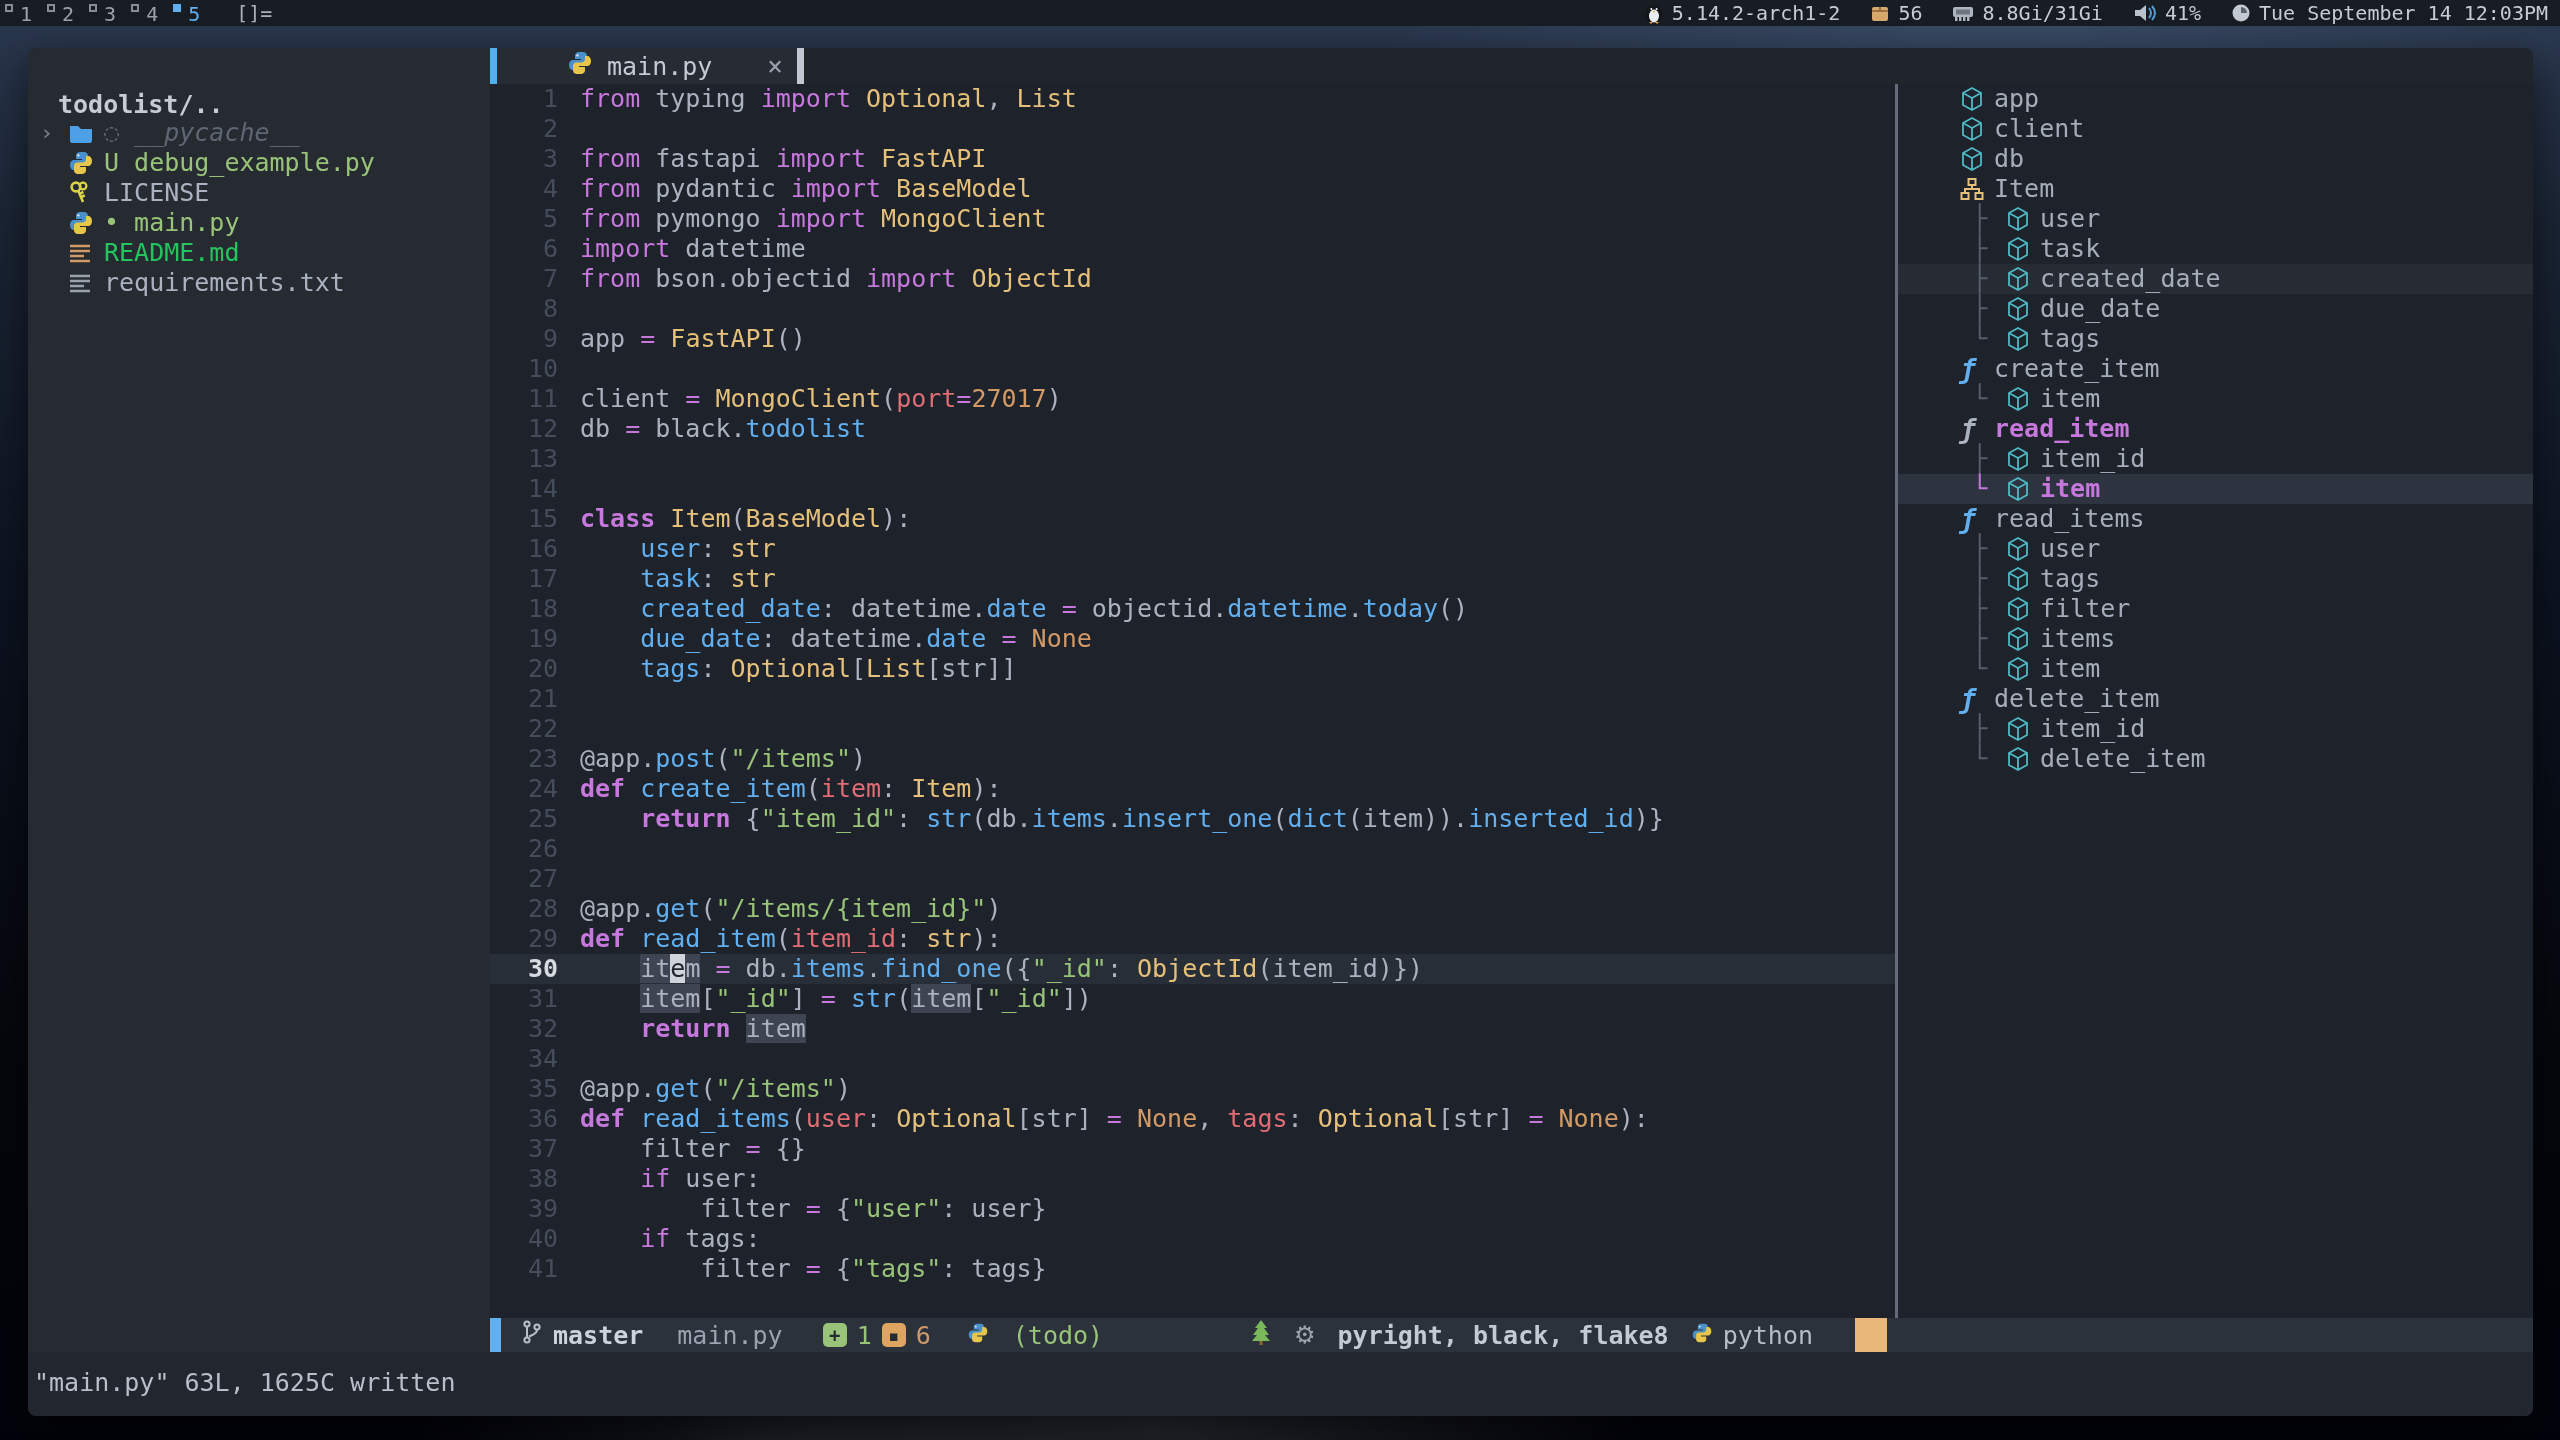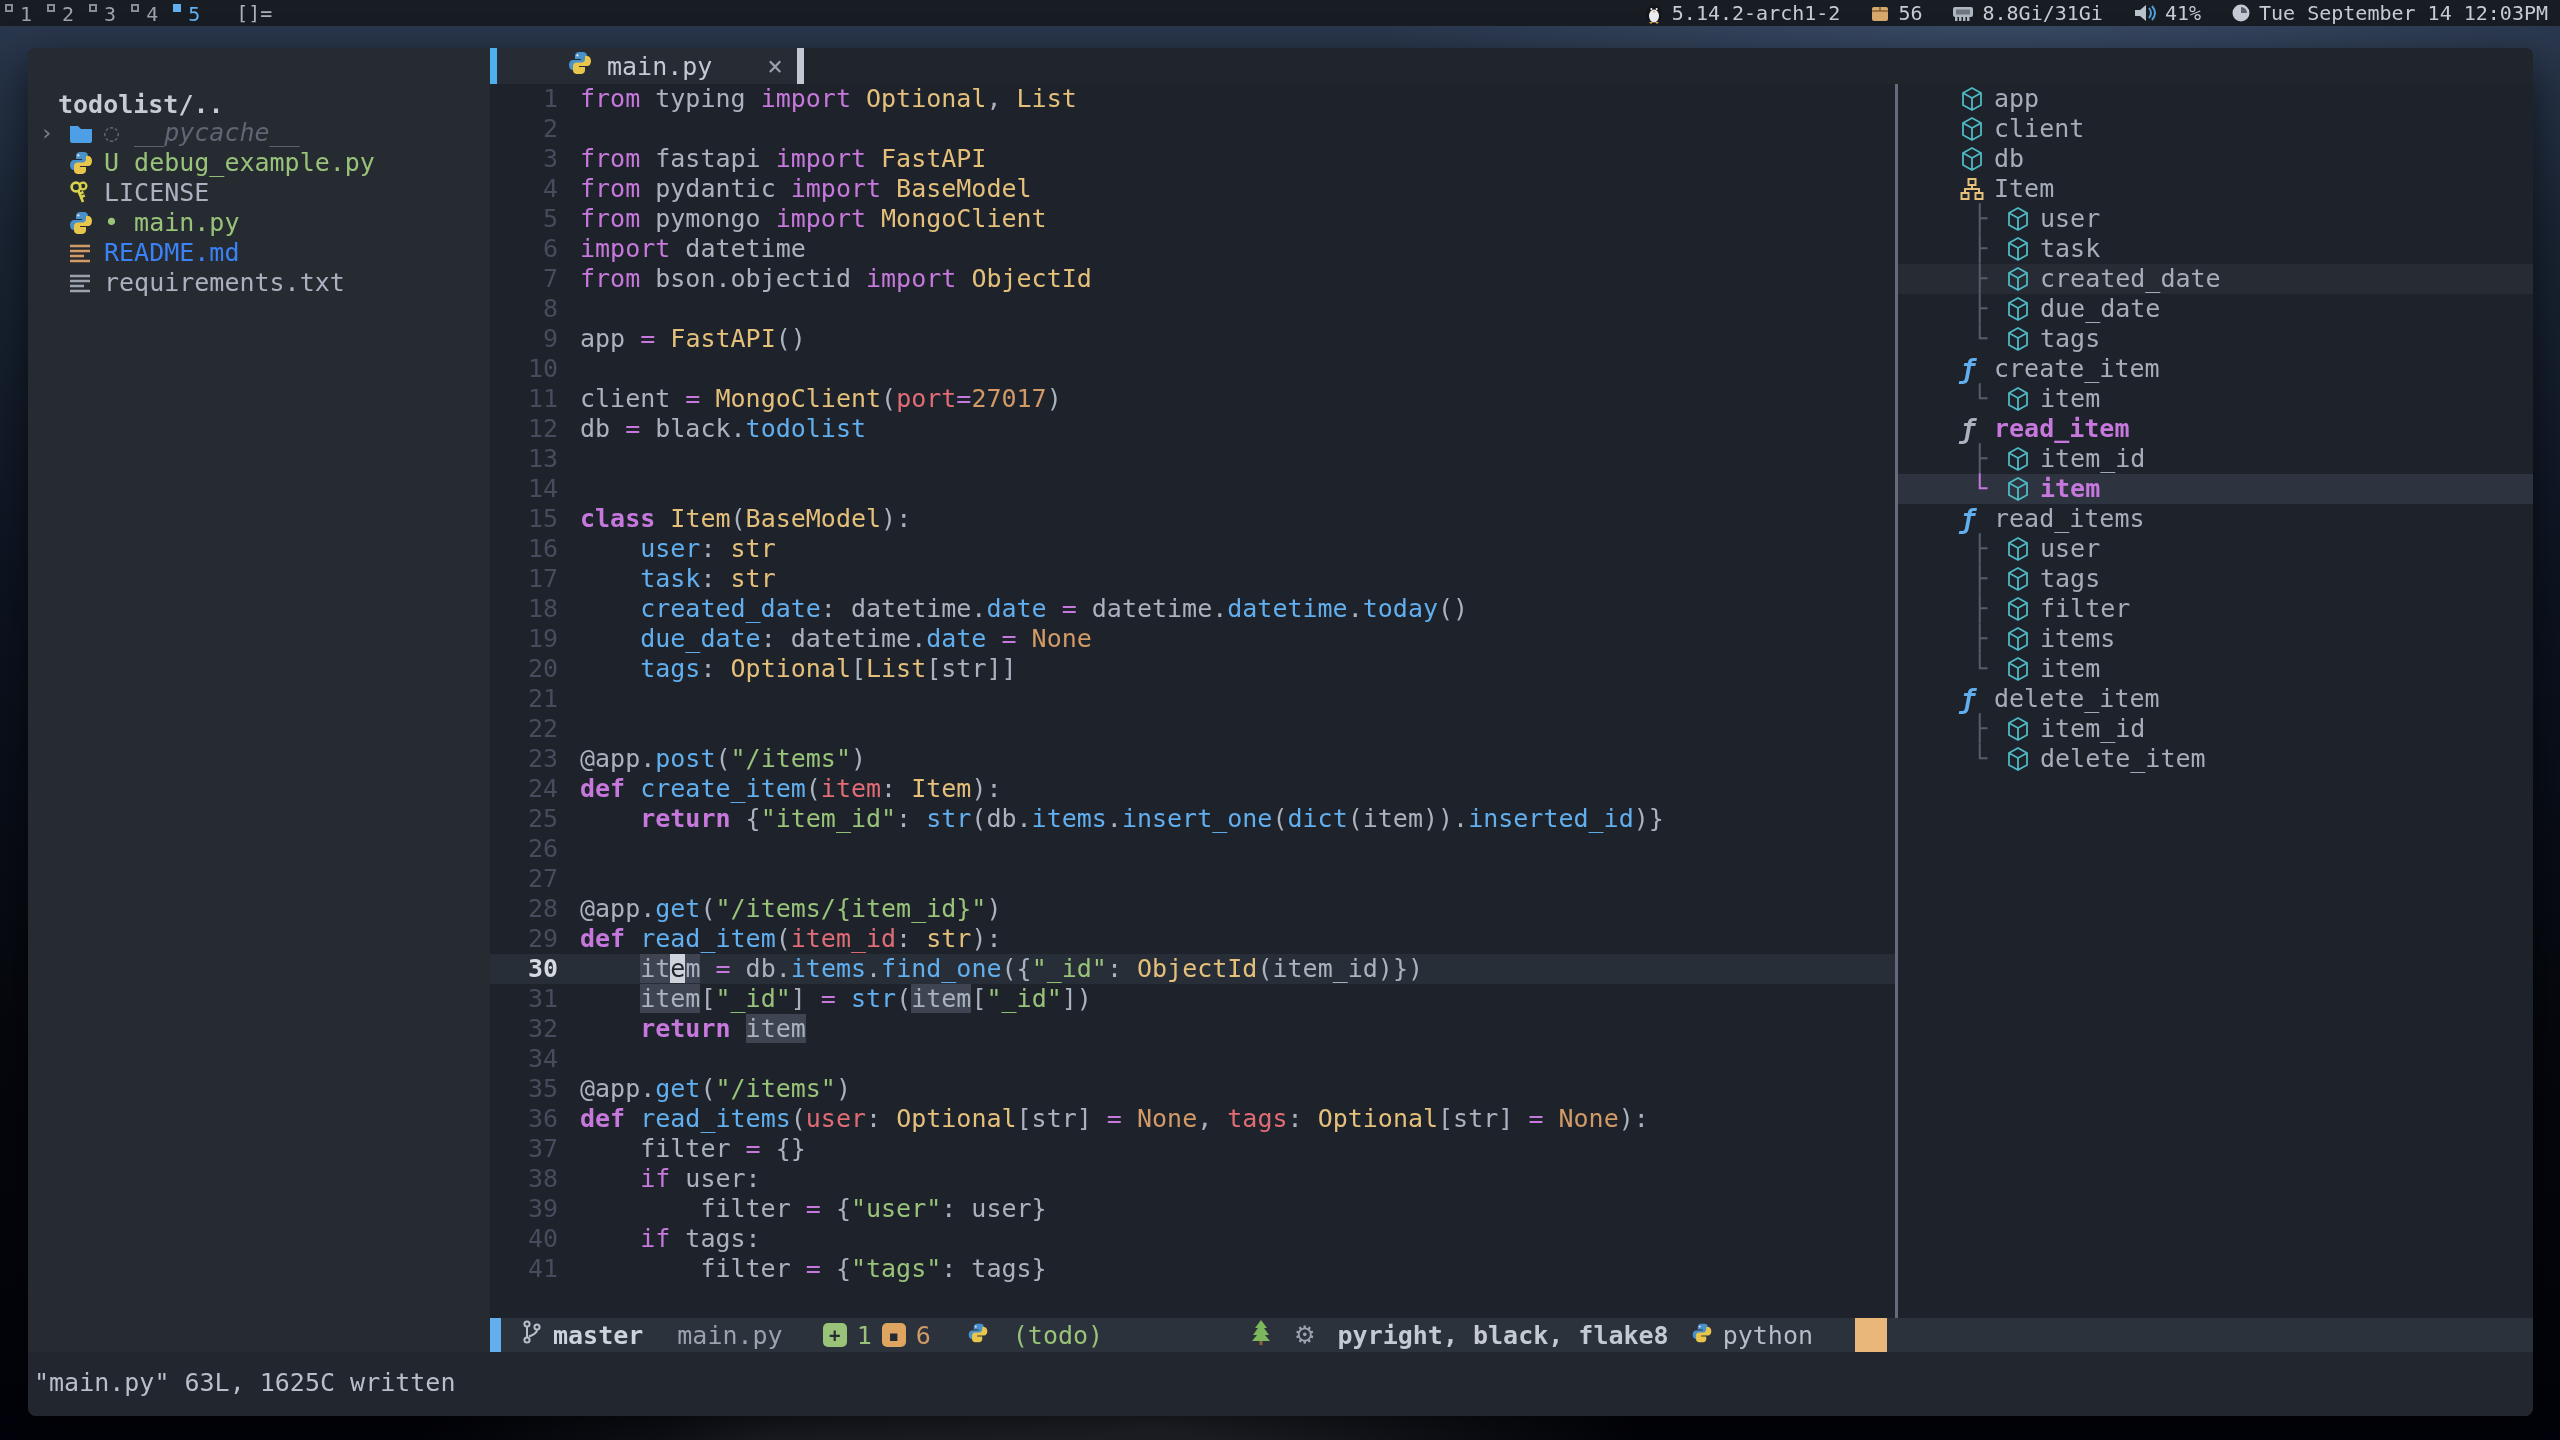--- a/index.html
+++ b/index.html
@@ -30,21 +30,21 @@
   
   .tree { position:absolute; left:0; top:0; width:462px; height:1304px; background:#262b32; font-size:25px; }
   .tree-root { position:absolute; left:30px; top:42px; height:30px; line-height:30px; font-weight:bold; color:#c6ccd4; }
   .tree-rows { position:absolute; left:0; top:70px; width:100%; }
   .trow { display:flex; align-items:center; height:30px; line-height:30px; padding-left:12px; cursor:pointer; }
   .trow .chev { width:28px; color:#7b828d; font-size:22px; }
   .trow .ticon { width:36px; display:flex; align-items:center; }
   .trow.muted-italic .tlabel { color:#5e6673; font-style:italic; }
   .trow.green .tlabel { color:#98c379; }
   .trow.plain .tlabel { color:#abb2bf; }
-  .trow.orange .tlabel { color:#3b82f6; }
+  .trow.orange .tlabel { color:#22c55e; }
   
   .tabline { position:absolute; left:462px; top:0; width:2043px; height:36px; background:#20242b; display:flex; }
   .tab-accent { width:7px; height:36px; background:#4fb0ee; }
   .tab { width:300px; height:36px; background:#272b33; display:flex; align-items:center; padding-left:70px; font-size:25px; color:#c3cad3; cursor:pointer; }
   .tab .tab-label { margin-left:14px; }
   .tab .tab-close { margin-left:auto; margin-right:14px; color:#9aa1ab; font-size:26px; cursor:pointer; }
   .tab-cursor { width:7px; height:36px; background:#c2c8d2; }
   
   .editor { position:absolute; left:462px; top:36px; width:1405px; height:1234px; background:#1e222a; font-size:25px; }
   .row { display:flex; height:30px; line-height:30px; white-space:pre; }
@@ -255,21 +255,21 @@
       <div class="row"><span class="ln">8</span><pre class="code"></pre></div>
       <div class="row"><span class="ln">9</span><pre class="code"><span class="p">app </span><span class="o">=</span><span class="p"> </span><span class="t">FastAPI</span><span class="p">()</span></pre></div>
       <div class="row"><span class="ln">10</span><pre class="code"></pre></div>
       <div class="row"><span class="ln">11</span><pre class="code"><span class="p">client </span><span class="o">=</span><span class="p"> </span><span class="t">MongoClient</span><span class="p">(</span><span class="r">port</span><span class="o">=</span><span class="n">27017</span><span class="p">)</span></pre></div>
       <div class="row"><span class="ln">12</span><pre class="code"><span class="p">db </span><span class="o">=</span><span class="p"> black.</span><span class="f">todolist</span></pre></div>
       <div class="row"><span class="ln">13</span><pre class="code"></pre></div>
       <div class="row"><span class="ln">14</span><pre class="code"></pre></div>
       <div class="row"><span class="ln">15</span><pre class="code"><span class="kb">class</span><span class="p"> </span><span class="t">Item</span><span class="p">(</span><span class="t">BaseModel</span><span class="p">):</span></pre></div>
       <div class="row"><span class="ln">16</span><pre class="code"><span class="g"></span><span class="f">user</span><span class="p">: </span><span class="t">str</span></pre></div>
       <div class="row"><span class="ln">17</span><pre class="code"><span class="g"></span><span class="f">task</span><span class="p">: </span><span class="t">str</span></pre></div>
-      <div class="row"><span class="ln">18</span><pre class="code"><span class="g"></span><span class="f">created_date</span><span class="p">: datetime.</span><span class="f">date</span><span class="p"> </span><span class="o">=</span><span class="p"> datetime.</span><span class="f">datetime</span><span class="p">.</span><span class="f">today</span><span class="p">()</span></pre></div>
+      <div class="row"><span class="ln">18</span><pre class="code"><span class="g"></span><span class="f">created_date</span><span class="p">: datetime.</span><span class="f">date</span><span class="p"> </span><span class="o">=</span><span class="p"> objectid.</span><span class="f">datetime</span><span class="p">.</span><span class="f">today</span><span class="p">()</span></pre></div>
       <div class="row"><span class="ln">19</span><pre class="code"><span class="g"></span><span class="f">due_date</span><span class="p">: datetime.</span><span class="f">date</span><span class="p"> </span><span class="o">=</span><span class="p"> </span><span class="n">None</span></pre></div>
       <div class="row"><span class="ln">20</span><pre class="code"><span class="g"></span><span class="f">tags</span><span class="p">: </span><span class="t">Optional</span><span class="p">[</span><span class="t">List</span><span class="p">[str]]</span></pre></div>
       <div class="row"><span class="ln">21</span><pre class="code"></pre></div>
       <div class="row"><span class="ln">22</span><pre class="code"></pre></div>
       <div class="row"><span class="ln">23</span><pre class="code"><span class="p">@app.</span><span class="f">post</span><span class="p">(</span><span class="s">"/items"</span><span class="p">)</span></pre></div>
       <div class="row"><span class="ln">24</span><pre class="code"><span class="kb">def</span><span class="p"> </span><span class="f">create_item</span><span class="p">(</span><span class="r">item</span><span class="p">: </span><span class="t">Item</span><span class="p">):</span></pre></div>
       <div class="row"><span class="ln">25</span><pre class="code"><span class="g"></span><span class="kb">return</span><span class="p"> {</span><span class="s">"item_id"</span><span class="p">: </span><span class="f">str</span><span class="p">(db.</span><span class="f">items</span><span class="p">.</span><span class="f">insert_one</span><span class="p">(</span><span class="f">dict</span><span class="p">(item)).</span><span class="f">inserted_id</span><span class="p">)}</span></pre></div>
       <div class="row"><span class="ln">26</span><pre class="code"></pre></div>
       <div class="row"><span class="ln">27</span><pre class="code"></pre></div>
       <div class="row"><span class="ln">28</span><pre class="code"><span class="p">@app.</span><span class="f">get</span><span class="p">(</span><span class="s">"/items/{item_id}"</span><span class="p">)</span></pre></div>

